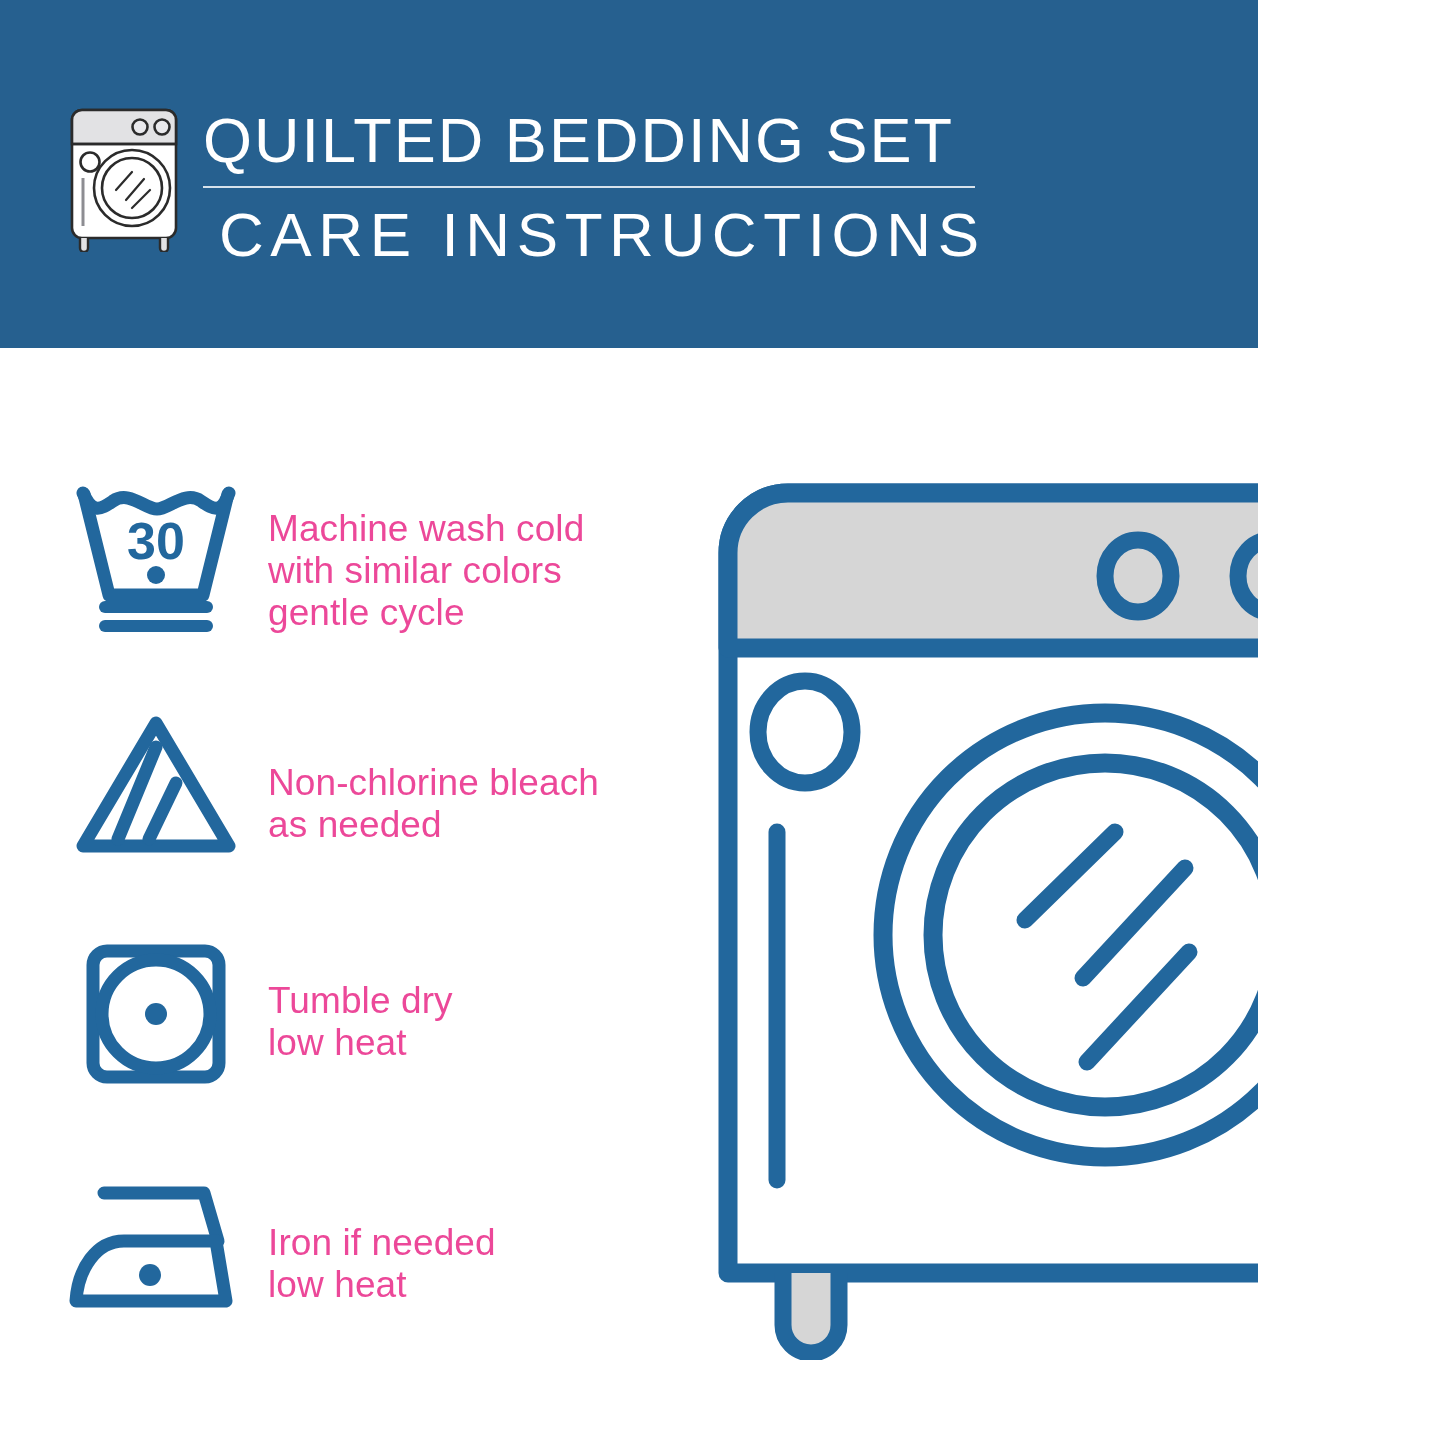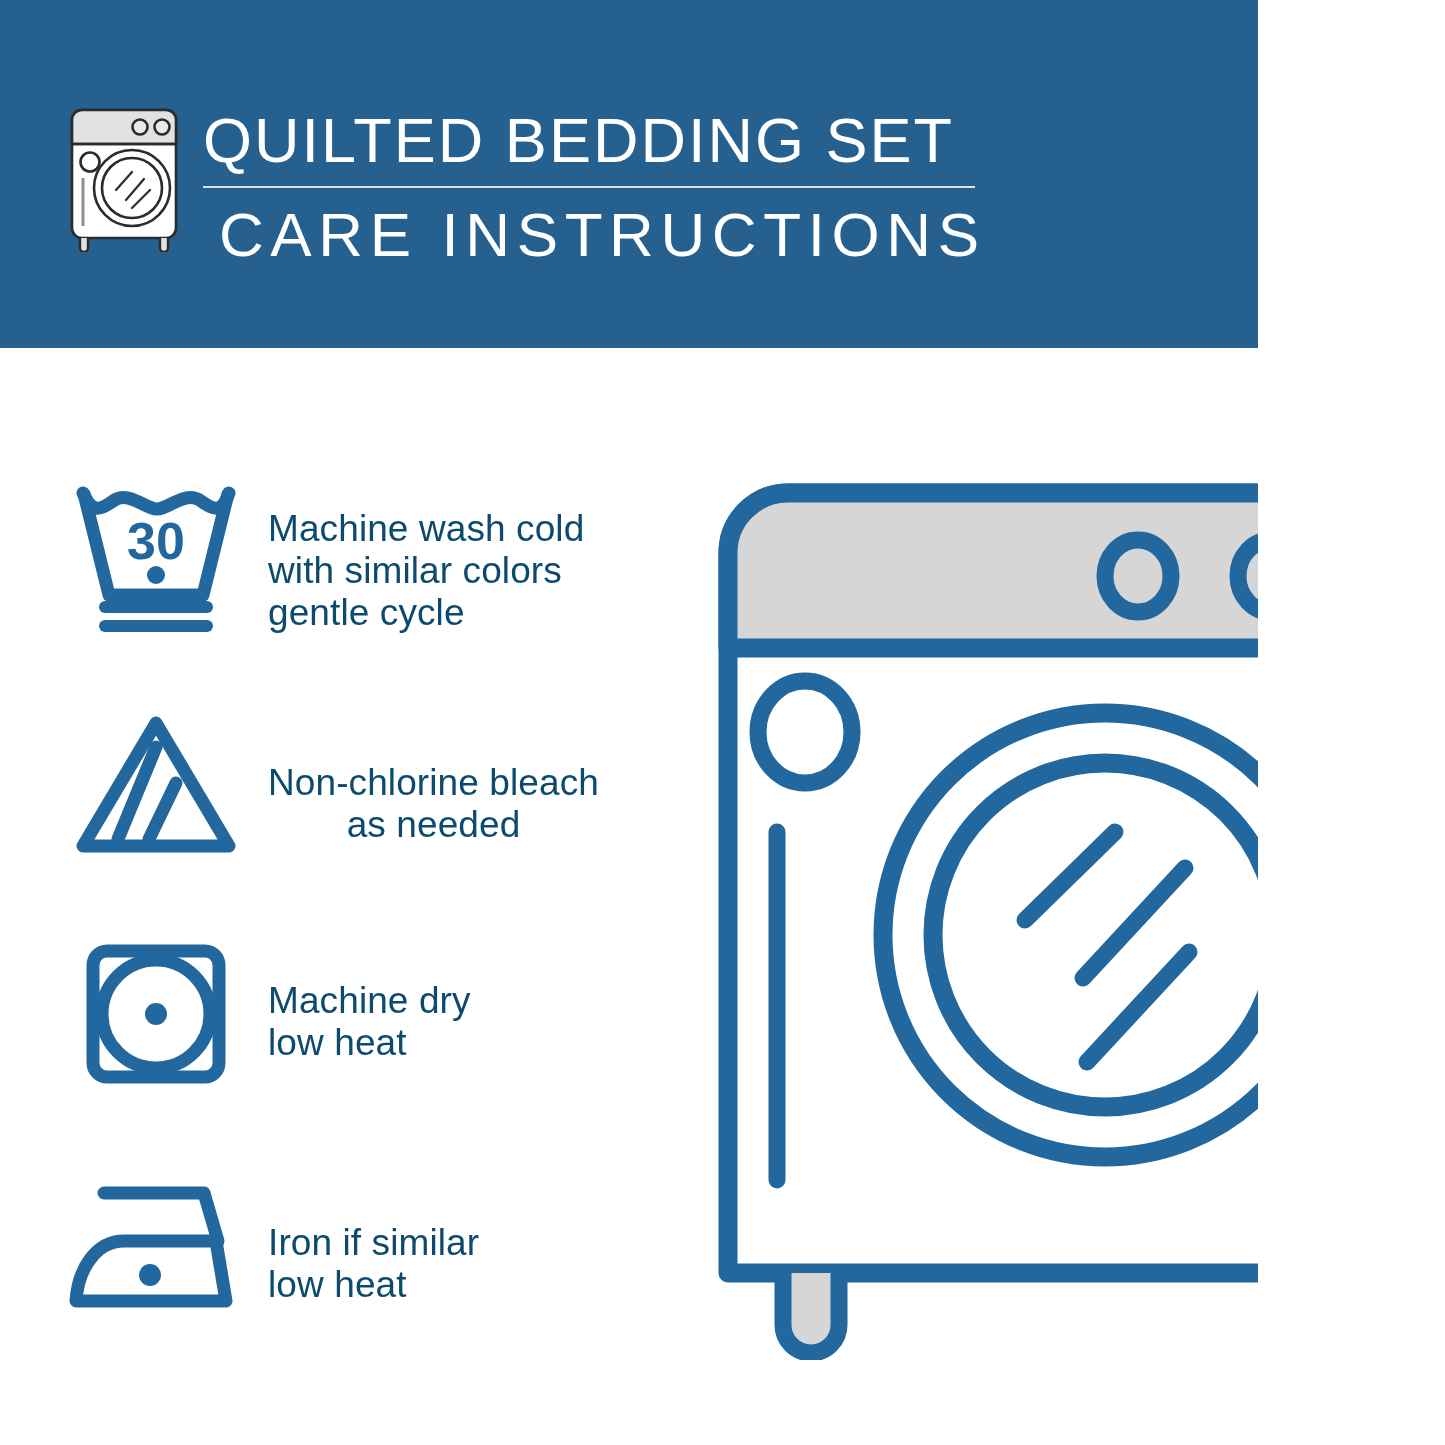--- a/index.html
+++ b/index.html
@@ -86,27 +86,27 @@
     margin-left: 66px;
     display: flex;
     align-items: center;
     justify-content: center;
   }
   .care-label {
     font-family: "Liberation Sans", sans-serif;
     font-weight: 400;
     font-size: 37px;
     line-height: 42px;
-    color: #0c4a6e;
+    color: #ec4899;
     letter-spacing: 0.1px;
     white-space: pre-line;
     padding-left: 22px;
   }
   .care-row-1 .care-label { margin-top: 38px; }
-  .care-row-2 .care-label { margin-top: 62px; text-align: center; }
+  .care-row-2 .care-label { margin-top: 62px; }
   .care-row-3 .care-label { margin-top: 50px; }
   .care-row-4 .care-label { margin-top: 62px; }
 
   
   #machine {
     position: absolute;
     left: 715px;
     top: 480px;
     width: 700px;
     height: 880px;
@@ -195,37 +195,37 @@
     </div>
 
     <div class="care-row care-row-3">
       <div class="care-icon-wrap">
         <svg viewBox="0 0 170 160" width="170" height="160" aria-hidden="true">
           <rect x="22" y="16" width="126" height="126" rx="14" ry="14" fill="none" stroke="#22679d" stroke-width="13"></rect>
           <circle cx="85" cy="79" r="54" fill="none" stroke="#22679d" stroke-width="13"></circle>
           <circle cx="85" cy="79" r="11" fill="#22679d"></circle>
         </svg>
       </div>
-      <div class="care-label">Machine dry
+      <div class="care-label">Tumble dry
 low heat</div>
     </div>
 
     <div class="care-row care-row-4">
       <div class="care-icon-wrap">
         <svg viewBox="0 0 180 160" width="180" height="160" aria-hidden="true">
           <g fill="none" stroke="#22679d" stroke-width="13" stroke-linecap="round" stroke-linejoin="round">
 
             <path d="M38 28 H138 L152 76"></path>
 
             <path d="M58 76 H150 L160 136 H10 C12 104 30 76 58 76 Z"></path>
           </g>
           <circle cx="84" cy="110" r="11" fill="#22679d"></circle>
         </svg>
       </div>
-      <div class="care-label">Iron if similar
+      <div class="care-label">Iron if needed
 low heat</div>
     </div>
 
   </div>
 
   <div id="machine">
     <svg viewBox="0 0 700 880" width="700" height="880" aria-hidden="true">
 
       <path d="M13 73 a60 60 0 0 1 60 -60 h554 a60 60 0 0 1 60 60 v720 h-674 z" fill="#ffffff" stroke="#22679d" stroke-width="19" stroke-linejoin="round"></path>
 

